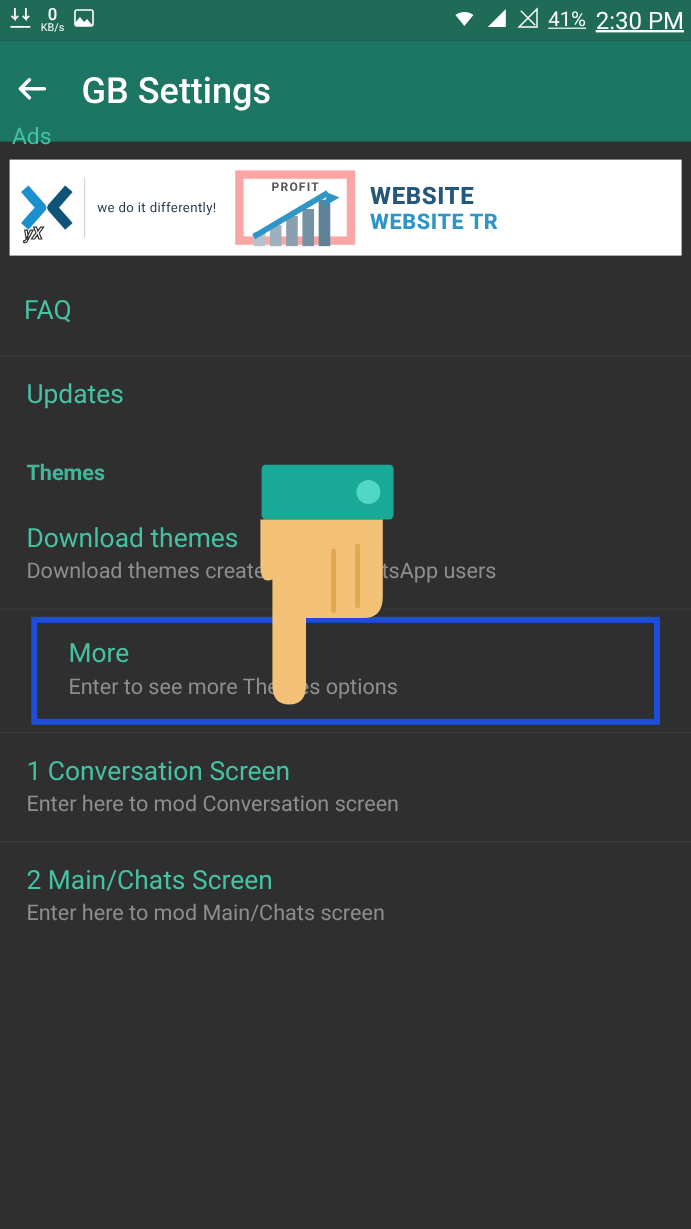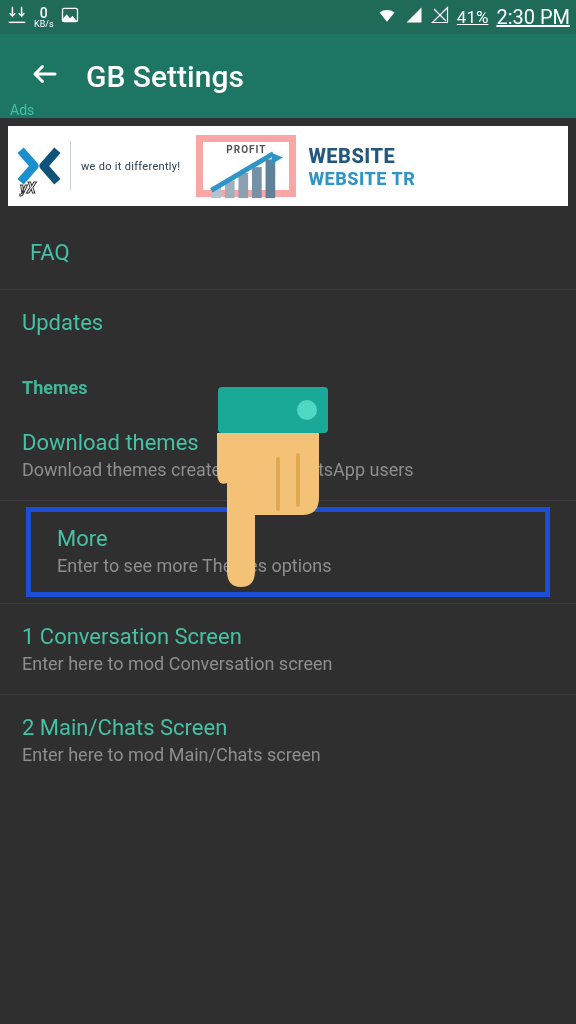--- a/index.html
+++ b/index.html
@@ -25,31 +25,31 @@
   .status-right { display: flex; align-items: center; gap: 8px; text-decoration: underline; }
   .kbs-wrap { display: flex; flex-direction: column; align-items: center; line-height: 1; }
   .kbs-num { font-size: 14px; font-weight: 500; }
   .kbs-unit { font-size: 9px; }
   
   .appbar {
     height: 84px;
     background: #1d7664;
     display: flex;
     align-items: center;
-    padding: 0 30px;
+    padding: 0 12px;
     gap: 26px;
   }
   .appbar-title { color: #fff; font-size: 30px; font-weight: 500; }
   
   .content {
     position: relative;
   }
   .ads-label {
     color: #45c1a3;
-    font-size: 14px;
+    font-size: 19px;
     padding: 0 10px;
     margin-top: -16px; 
   }
   
   .banner {
     margin: 8px 8px 10px 8px;
     height: 80px;
     background: #fff;
     display: flex;
     align-items: center;
@@ -87,21 +87,21 @@
   }
   .monetize { font-size: 20px; font-weight: 800; color: #25567b; letter-spacing: .5px; }
   .website { font-size: 18px; font-weight: 800; color: #2f94c6; letter-spacing: .5px; }
   .yx-badge {
     position: absolute; left: 12px; bottom: 10px;
     font-size: 14px; font-weight: 800; font-style: italic;
     color: #fff; -webkit-text-stroke: 1px #333;
   }
   
   .item {
-    padding: 24px 30px;
+    padding: 24px 20px;
     border-bottom: 1px solid #3b3b3b;
   }
   .item.slim { padding: 20px 22px; }
   .item-title {
     color: #45c1a3;
     font-size: 22px;
   }
   .item-sub {
     color: #8e8e8e;
     font-size: 18px;

